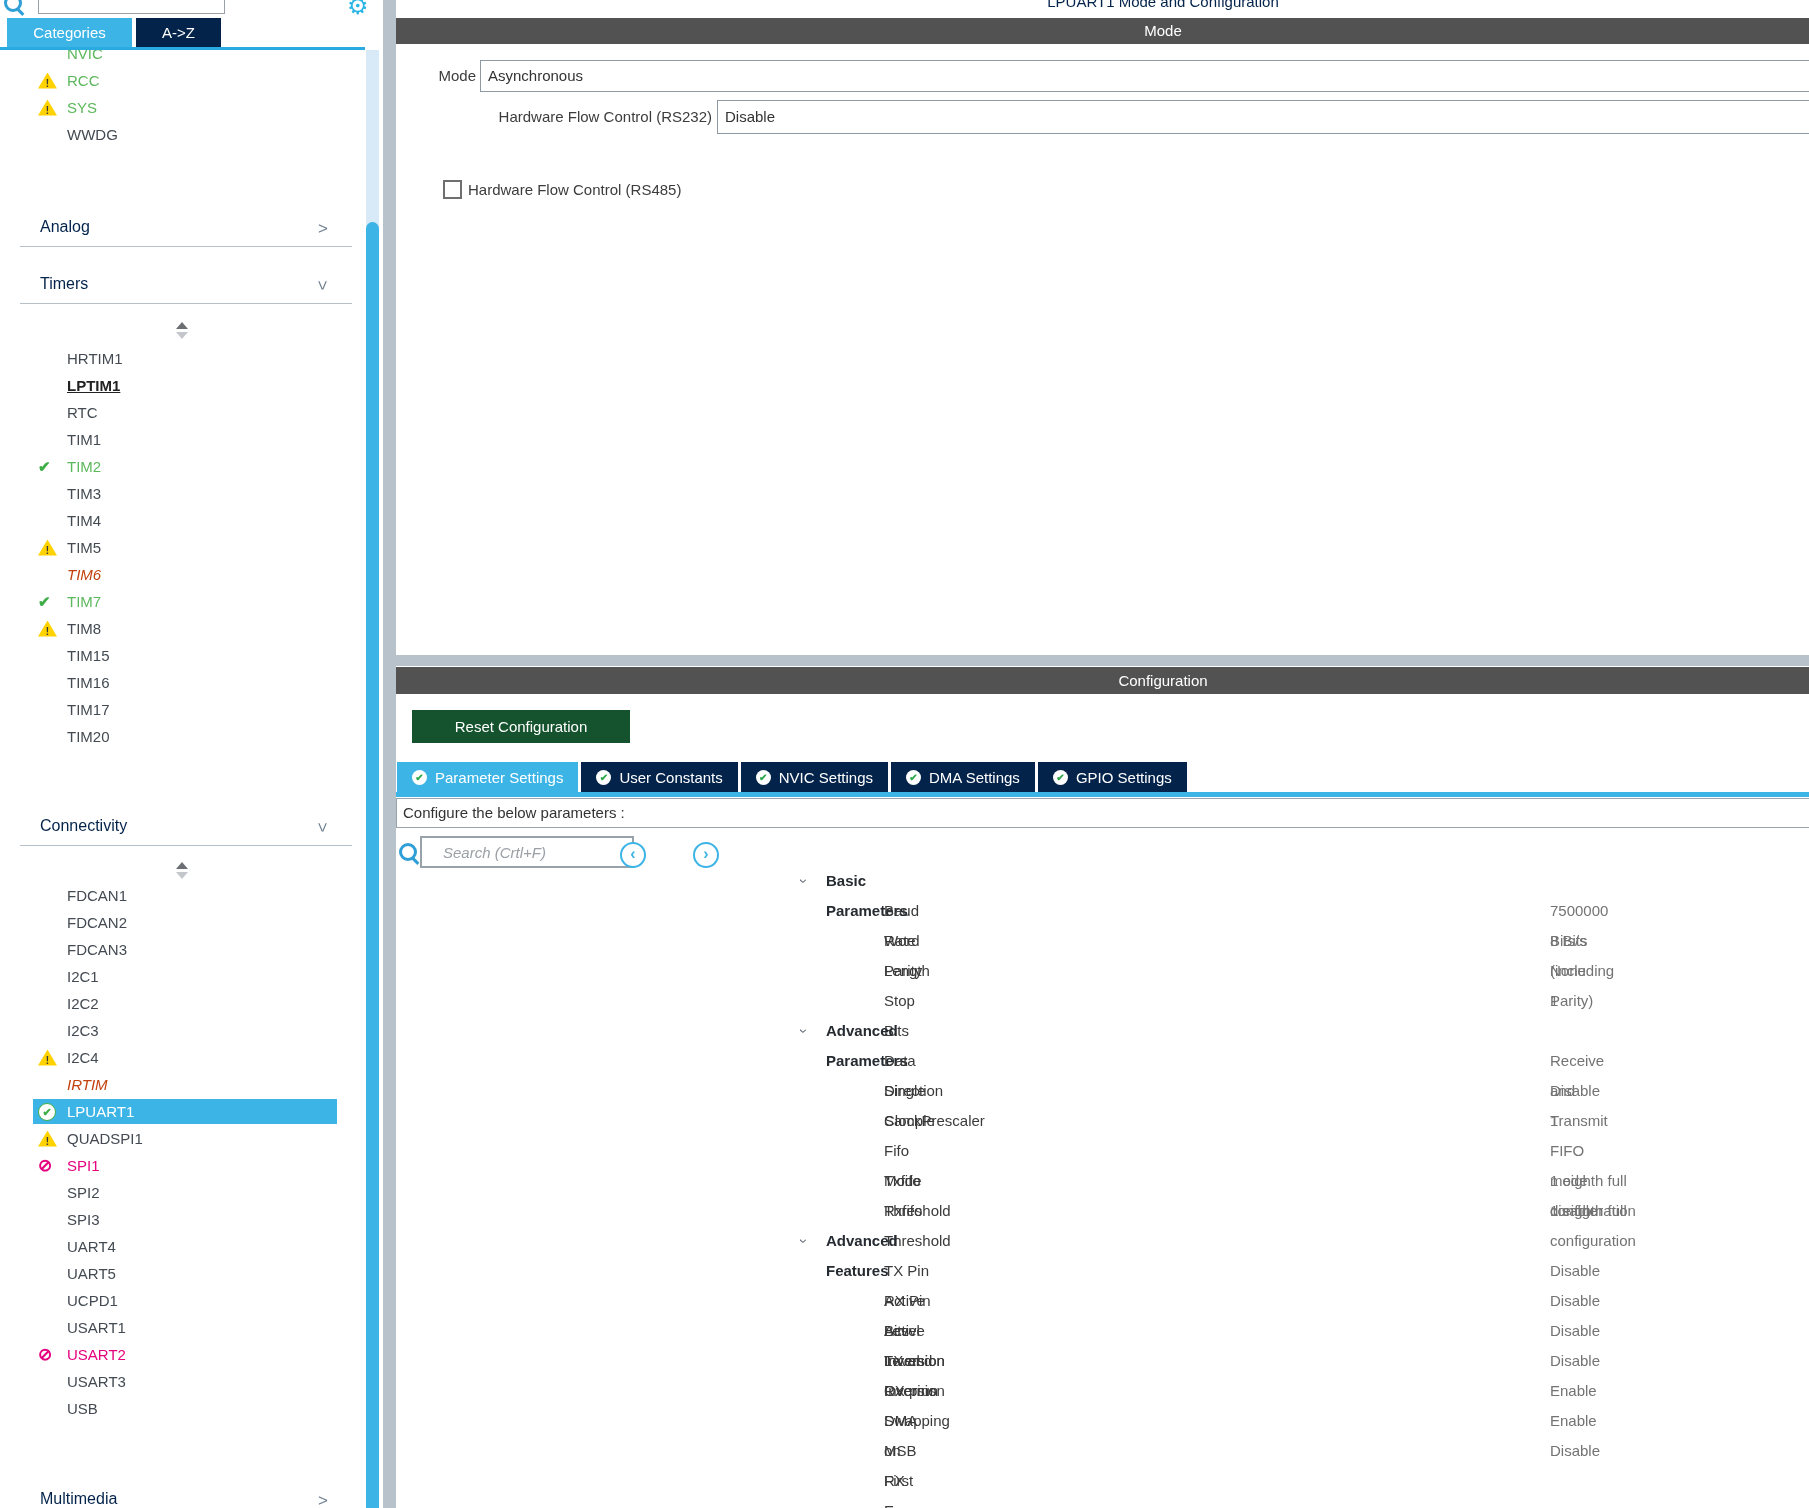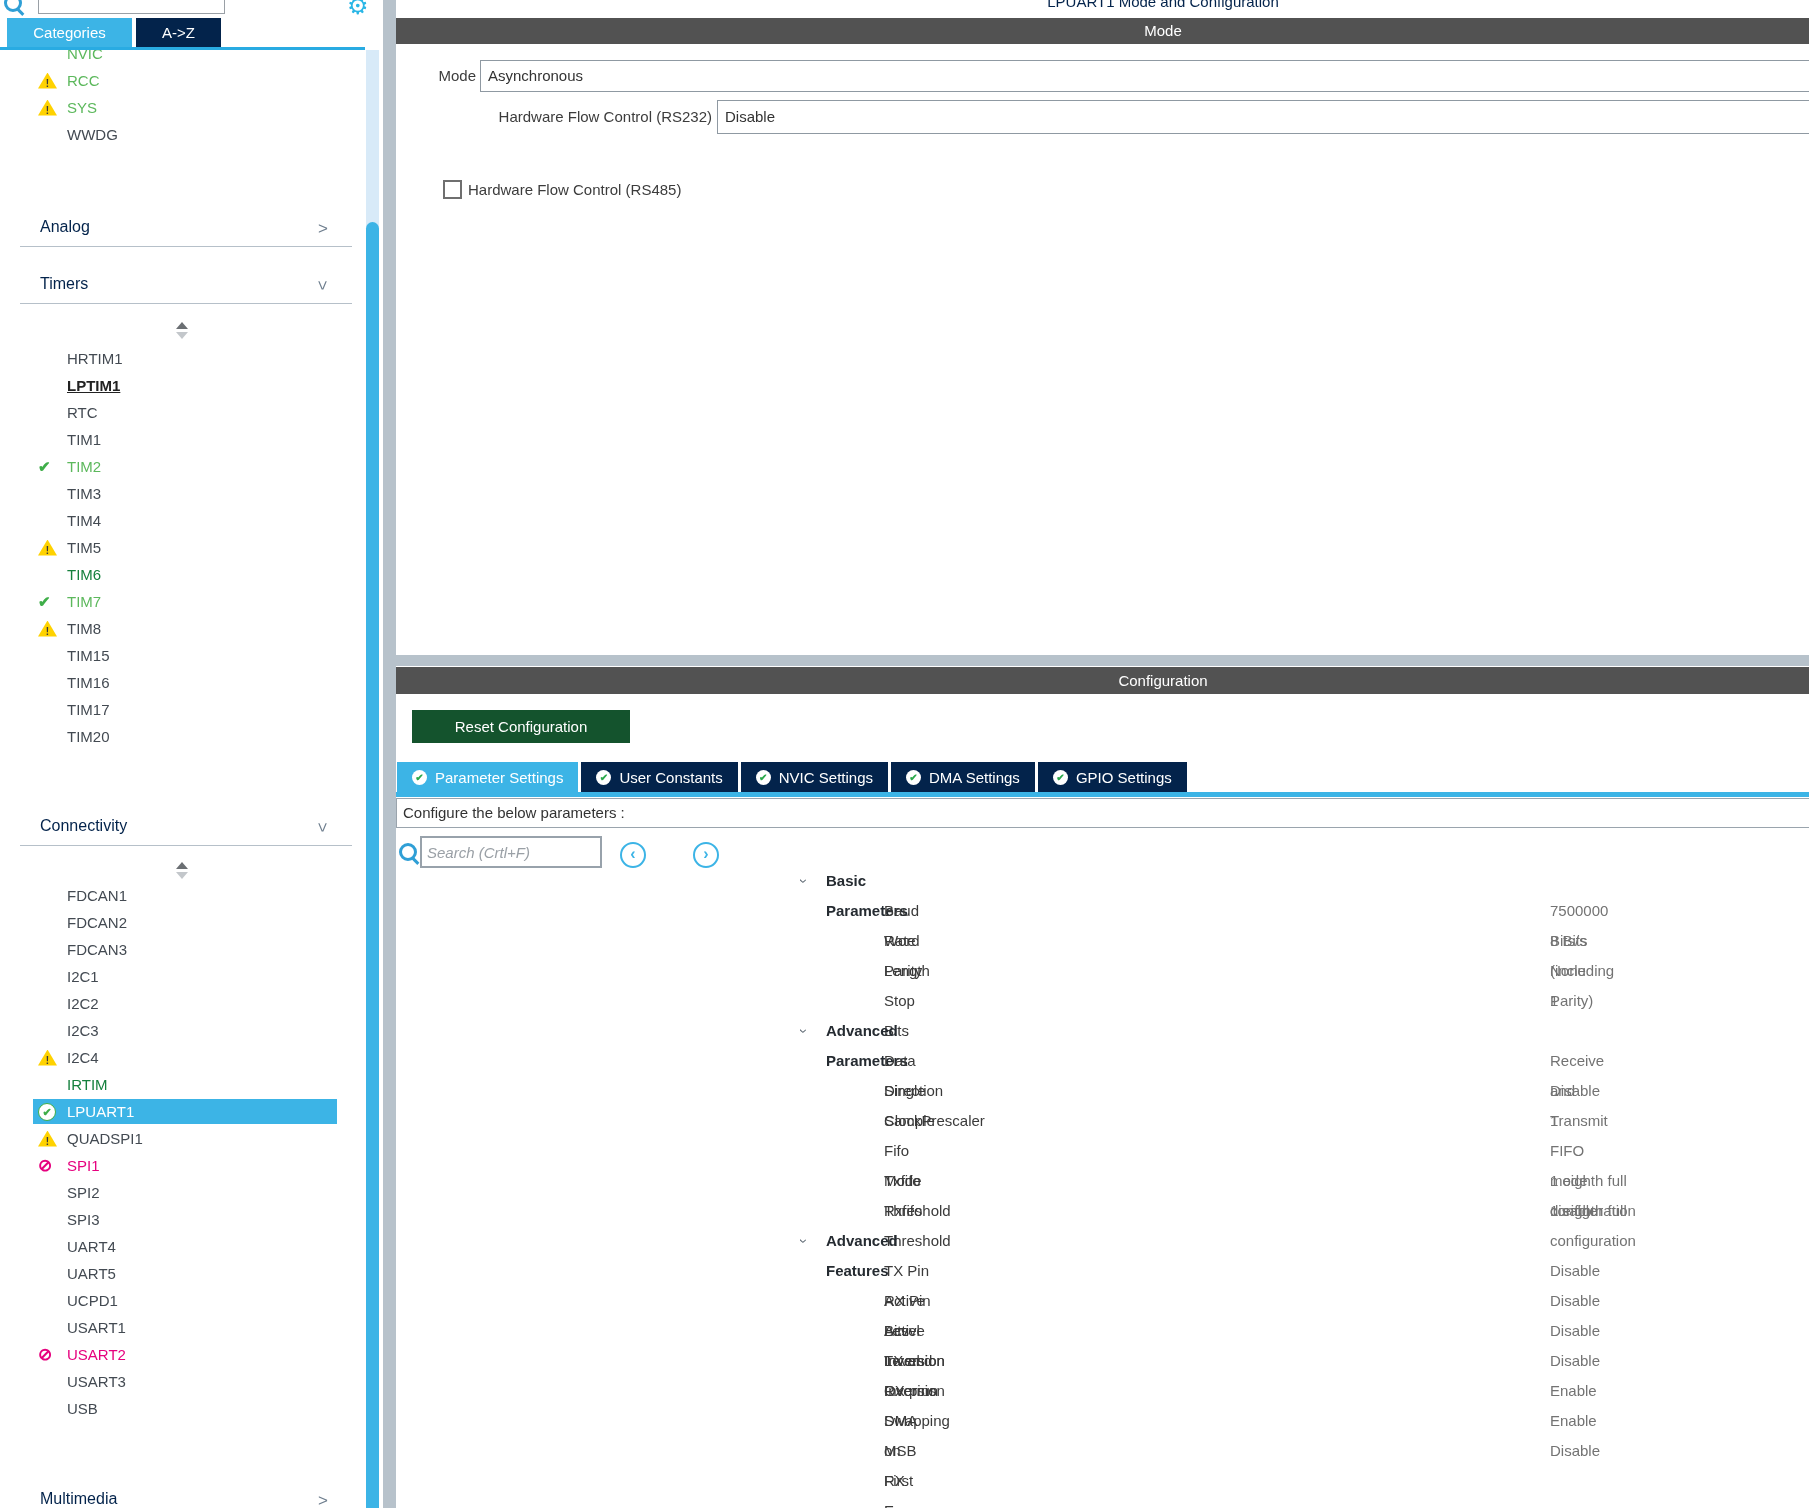--- a/index.html
+++ b/index.html
@@ -26,21 +26,21 @@
   .spin{position:absolute;left:176px;width:14px}
   .spin .up{width:0;height:0;border-left:6px solid transparent;border-right:6px solid transparent;border-bottom:7px solid #6b6f73;margin-bottom:3px}
   .spin .dn{width:0;height:0;border-left:6px solid transparent;border-right:6px solid transparent;border-top:7px solid #c3c7cb}
 
   .plist{position:absolute;left:0;width:365px}
   .prow{height:27px;display:flex;align-items:center;position:relative;font-size:15px;color:#434a52}
   .prow .islot{width:29px;margin-left:38px;display:flex;justify-content:flex-start;align-items:center;position:relative;z-index:2}
   .prow .plabel{position:relative;z-index:2}
   .prow.green .plabel{color:#5cb85c}
   .prow.pink .plabel{color:#e6007e}
-  .prow.disabled .plabel{color:#15803d;}
+  .prow.disabled .plabel{color:#c2410c;font-style:italic}
   .prow.boldul .plabel{font-weight:bold;text-decoration:underline;color:#222}
   .prow.selected::before{content:"";position:absolute;left:33px;right:28px;top:1px;bottom:1px;background:#3cb4e6;z-index:1}
   .prow.selected .plabel{color:#fff}
   .ic-check{color:#3fae49;font-weight:bold;font-size:15px}
   .ic-blocked{color:#e6007e;font-weight:bold;font-size:17px;line-height:17px}
   .ic-warning{width:19px;height:16px;background:#ffd200;clip-path:polygon(50% 0,100% 100%,0 100%);
               color:#3a3a3a;font-size:10px;font-weight:bold;text-align:center;line-height:21px}
   .ic-checkcircle{width:16px;height:16px;border-radius:50%;background:#fff;border:1px solid #3fae49;
                   color:#3fae49;font-size:11px;font-weight:bold;text-align:center;line-height:16px}
 
@@ -61,21 +61,21 @@
   #ctabs{position:absolute;left:397px;top:762px;display:flex;gap:3px}
   .ctab{display:inline-flex;align-items:center;gap:8px;height:30px;padding:0 15px;color:#fff;font-size:15px}
   .ctab.active{background:#3cb4e6}
   .ctab.inactive{background:#03234b}
   .badge{width:15px;height:15px;border-radius:50%;background:#fff;color:#2aa84a;font-size:10px;line-height:15px;
          text-align:center;font-weight:bold;flex:0 0 auto}
   .tabunder{position:absolute;left:396px;top:792px;width:1413px;height:5px;background:#3cb4e6}
   .caption{position:absolute;left:396px;right:-2px;top:798px;height:28px;border:1px solid #9aa4ad;background:#fff;
            line-height:28px;padding-left:6px;font-size:15px;color:#333}
   .searchin{position:absolute;left:420px;top:836px;width:168px;height:28px;border:2px solid #98a2ab;
-            font-size:15px;font-family:"Liberation Sans",sans-serif;color:#333;padding:0 5px}
+            font-size:15px;font-family:"Liberation Sans",sans-serif;color:#333;padding:0 21px}
   .searchin::placeholder{color:#9aa0a6;font-style:italic}
   .cbtn{position:absolute;width:22px;height:22px;border:2px solid #3cb4e6;border-radius:50%;color:#3cb4e6;
         text-align:center;line-height:20px;font-size:16px;font-weight:bold;background:#fff}
   #tree{position:absolute;left:0;top:0}
   .trow{position:absolute;left:396px;right:0;height:30px;line-height:30px;font-size:15px}
   .trow .gchev{position:absolute;left:406px;color:#5a6570;display:inline-block;transform:rotate(90deg);font-size:14px}
   .trow .glabel{position:absolute;left:430px;font-weight:bold;color:#252b31}
   .trow .ilabel{position:absolute;left:488px;color:#3a3a3a}
   .trow .ival{position:absolute;left:1154px;color:#737373}
 </style>

